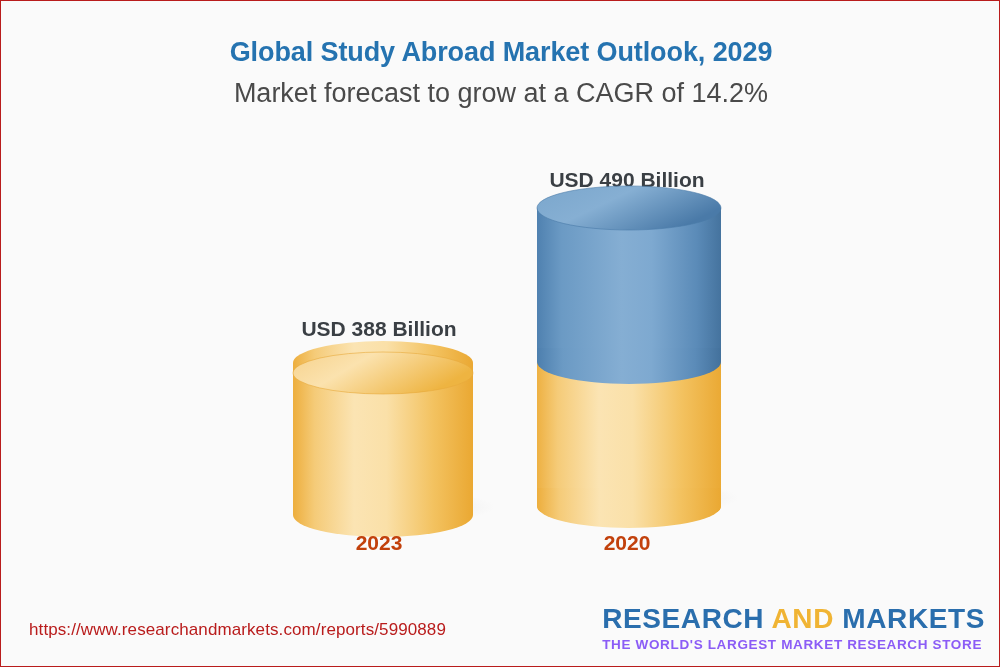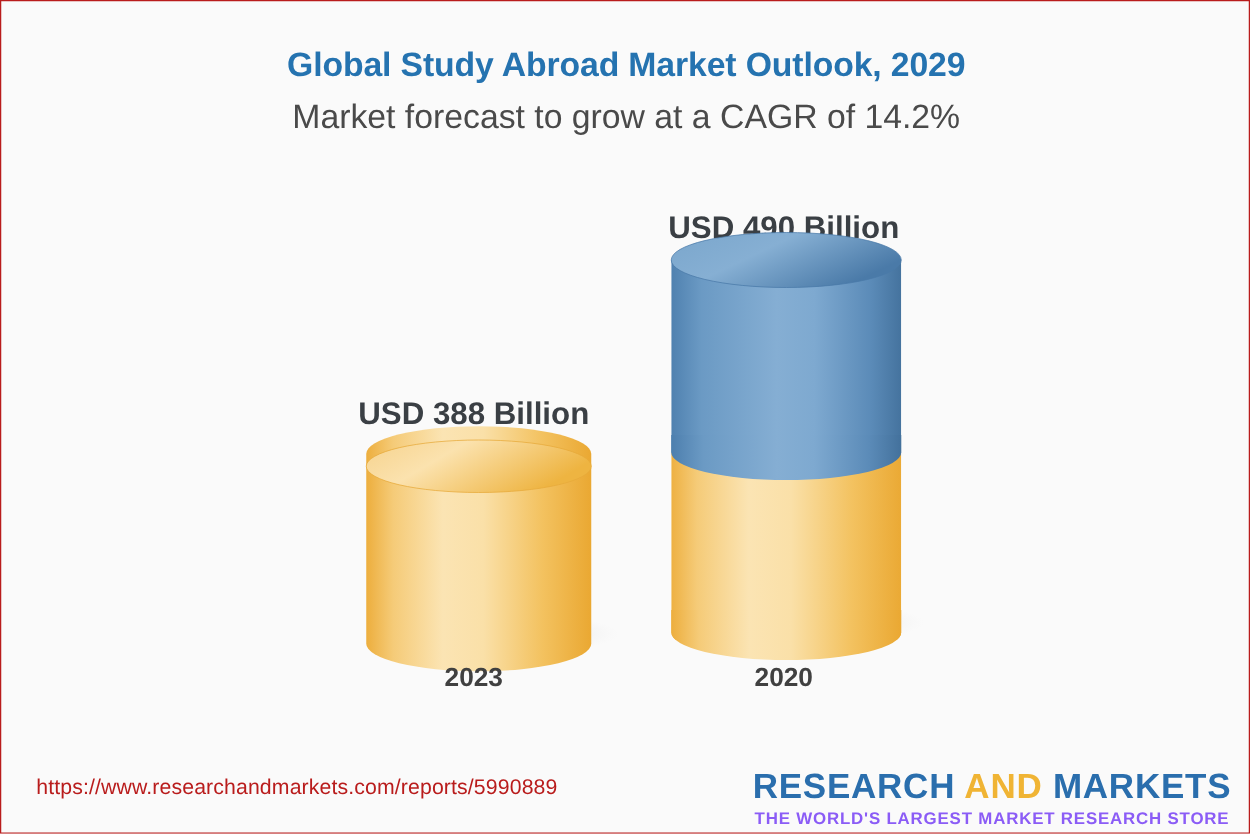--- a/index.html
+++ b/index.html
@@ -57,33 +57,33 @@
 
   .bar-group {
     position: absolute;
     text-align: center;
   }
 
   .bar-value {
     position: absolute;
     width: 100%;
     left: 0;
-    font-size: 25px;
+    font-size: 21px;
     font-weight: bold;
     color: #3a3f44;
     white-space: nowrap;
   }
 
   .bar-category {
     position: absolute;
     width: 100%;
     left: 0;
     font-size: 21px;
     font-weight: bold;
-    color: #404040;
+    color: #c2410c;
   }
 
   .cylinder-wrap {
     position: absolute;
   }
 
   .cyl-svg {
     display: block;
     overflow: visible;
   }
@@ -102,22 +102,22 @@
     left: 28px;
     top: 22px;
     font-size: 17px;
     color: #b91c1c;
     letter-spacing: 0.1px;
   }
 
   .logo {
     position: absolute;
     right: 16px;
-    top: 16px;
-    text-align: center;
+    top: 6px;
+    text-align: left;
   }
   .logo-main {
     font-size: 28px;
     font-weight: bold;
     letter-spacing: 0.6px;
     color: #2a6ead;
     line-height: 30px;
     white-space: nowrap;
   }
   .logo-and {

